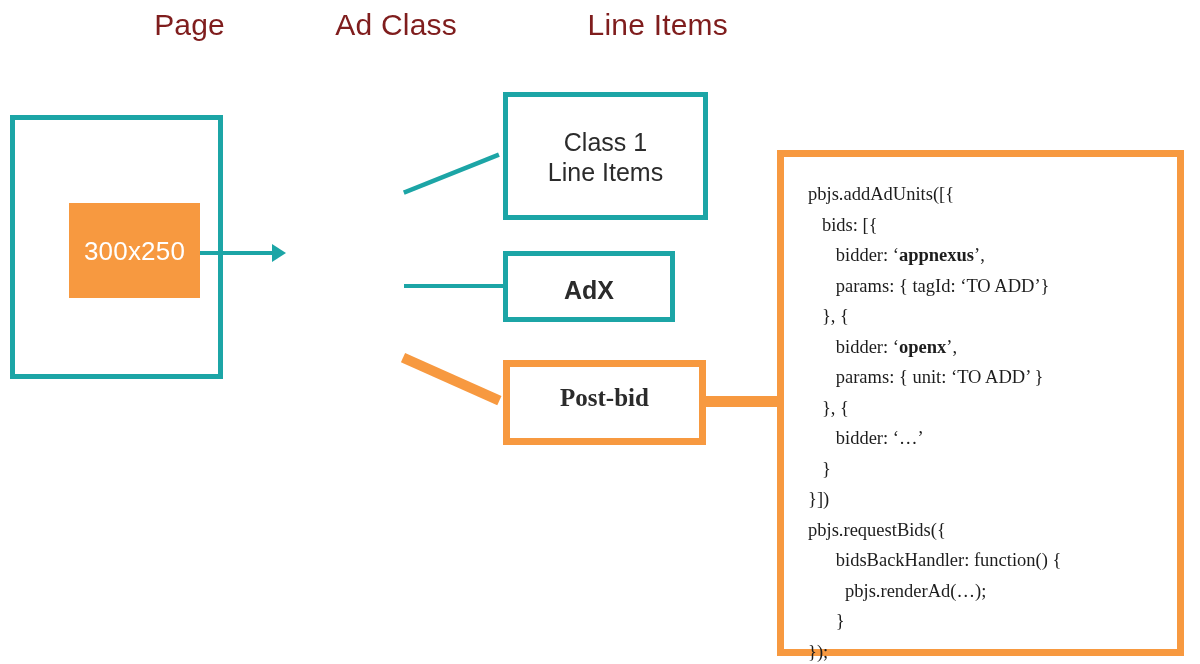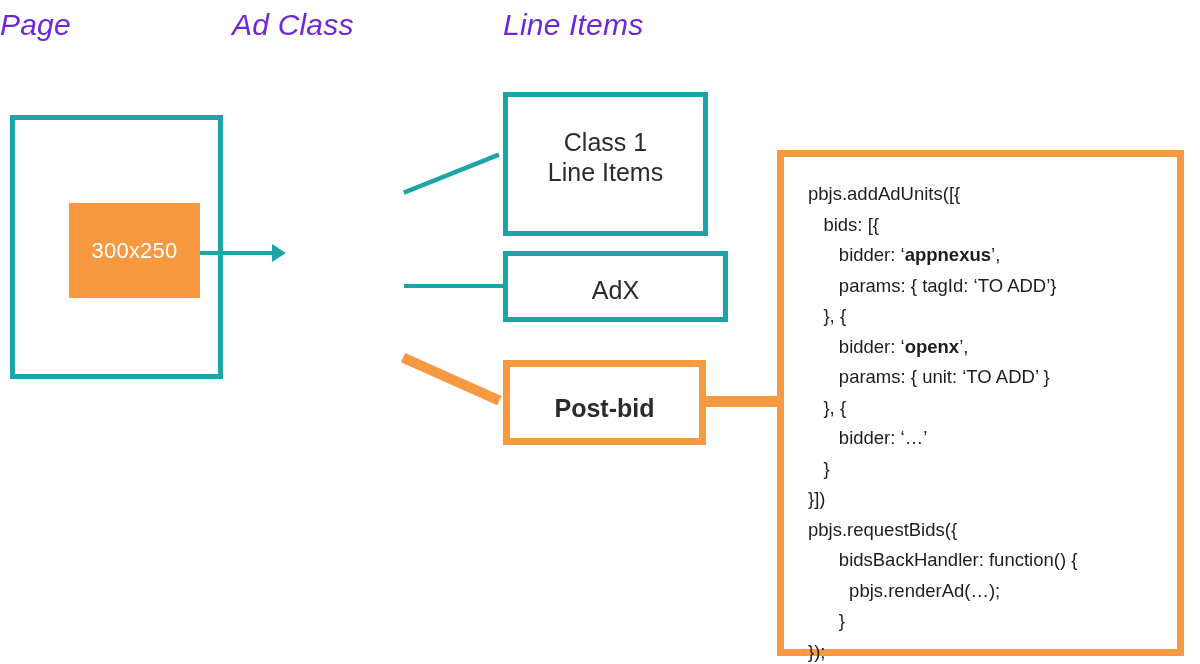--- a/index.html
+++ b/index.html
@@ -16,27 +16,26 @@
     width: 1200px;
     height: 664px;
     background: #ffffff;
     overflow: hidden;
   }
 
   
   .col-header {
     position: absolute;
     font-size: 30px;
-    color: #6d28d9;
+    color: #7f1d1d;
     font-weight: 400;
     white-space: nowrap;
     letter-spacing: 0.2px;
-    text-align: left;
+    text-align: right;
     line-height: 1;
-    font-style: italic;
   }
   #hdr-page      { left: 0px;   top: 10px; width: 225px; }
   #hdr-adserver  { left: 232px; top: 10px; width: 225px; }
   #hdr-lineitems { left: 503px; top: 10px; width: 225px; }
   #hdr-creatives { left: 777px; top: 10px; width: 270px; }
 
   
   .box {
     position: absolute;
     background: #ffffff;
@@ -63,58 +62,58 @@
     position: absolute;
     left: 69px; top: 203px;
     width: 131px; height: 95px;
     background: #F79940;
     display: flex;
     align-items: center;
     justify-content: center;
   }
   #box-creative .creative-text {
     color: #ffffff;
-    font-size: 22px;
+    font-size: 26px;
     line-height: 1;
     letter-spacing: 0.2px;
   }
 
   
   #box-dfp { left: 286px; top: 94px; width: 120px; height: 352px; }
   #box-dfp .box-label { top: 240px; }
 
   
-  #box-class1 { left: 503px; top: 92px; width: 205px; height: 144px; }
+  #box-class1 { left: 503px; top: 92px; width: 205px; height: 128px; }
   #box-class1 .box-label { top: 31px; }
 
   
-  #box-adx { left: 503px; top: 251px; width: 225px; height: 71px; }
+  #box-adx { left: 503px; top: 251px; width: 172px; height: 71px; font-weight: bold; }
   #box-adx .box-label { top: 20px; }
 
   
   #box-postbid { left: 503px; top: 360px; width: 203px; height: 85px; }
-  #box-postbid .box-label { top: 27px; font-weight: bold; }
+  #box-postbid .box-label { top: 16px; font-weight: bold; font-family: Liberation Serif, serif; }
 
   
   #box-code {
     left: 777px; top: 150px;
     width: 407px; height: 506px;
   }
   #code-text {
     position: absolute;
     left: 24px;
     top: 22px;
     right: 8px;
     font-size: 18.5px;
     line-height: 30.5px;
     color: #1d1d1d;
     white-space: pre;
     font-family: "Liberation Sans", sans-serif;
   }
-  #code-text .ln { display: block; white-space: pre; }
+  #code-text .ln { display: block; white-space: pre; font-family: Liberation Serif, serif; }
   #code-text b { font-weight: bold; }
 
   
   .conn {
     position: absolute;
     background: #1CA5A6;
   }
   .conn-orange { background: #F79940; }
 
   

